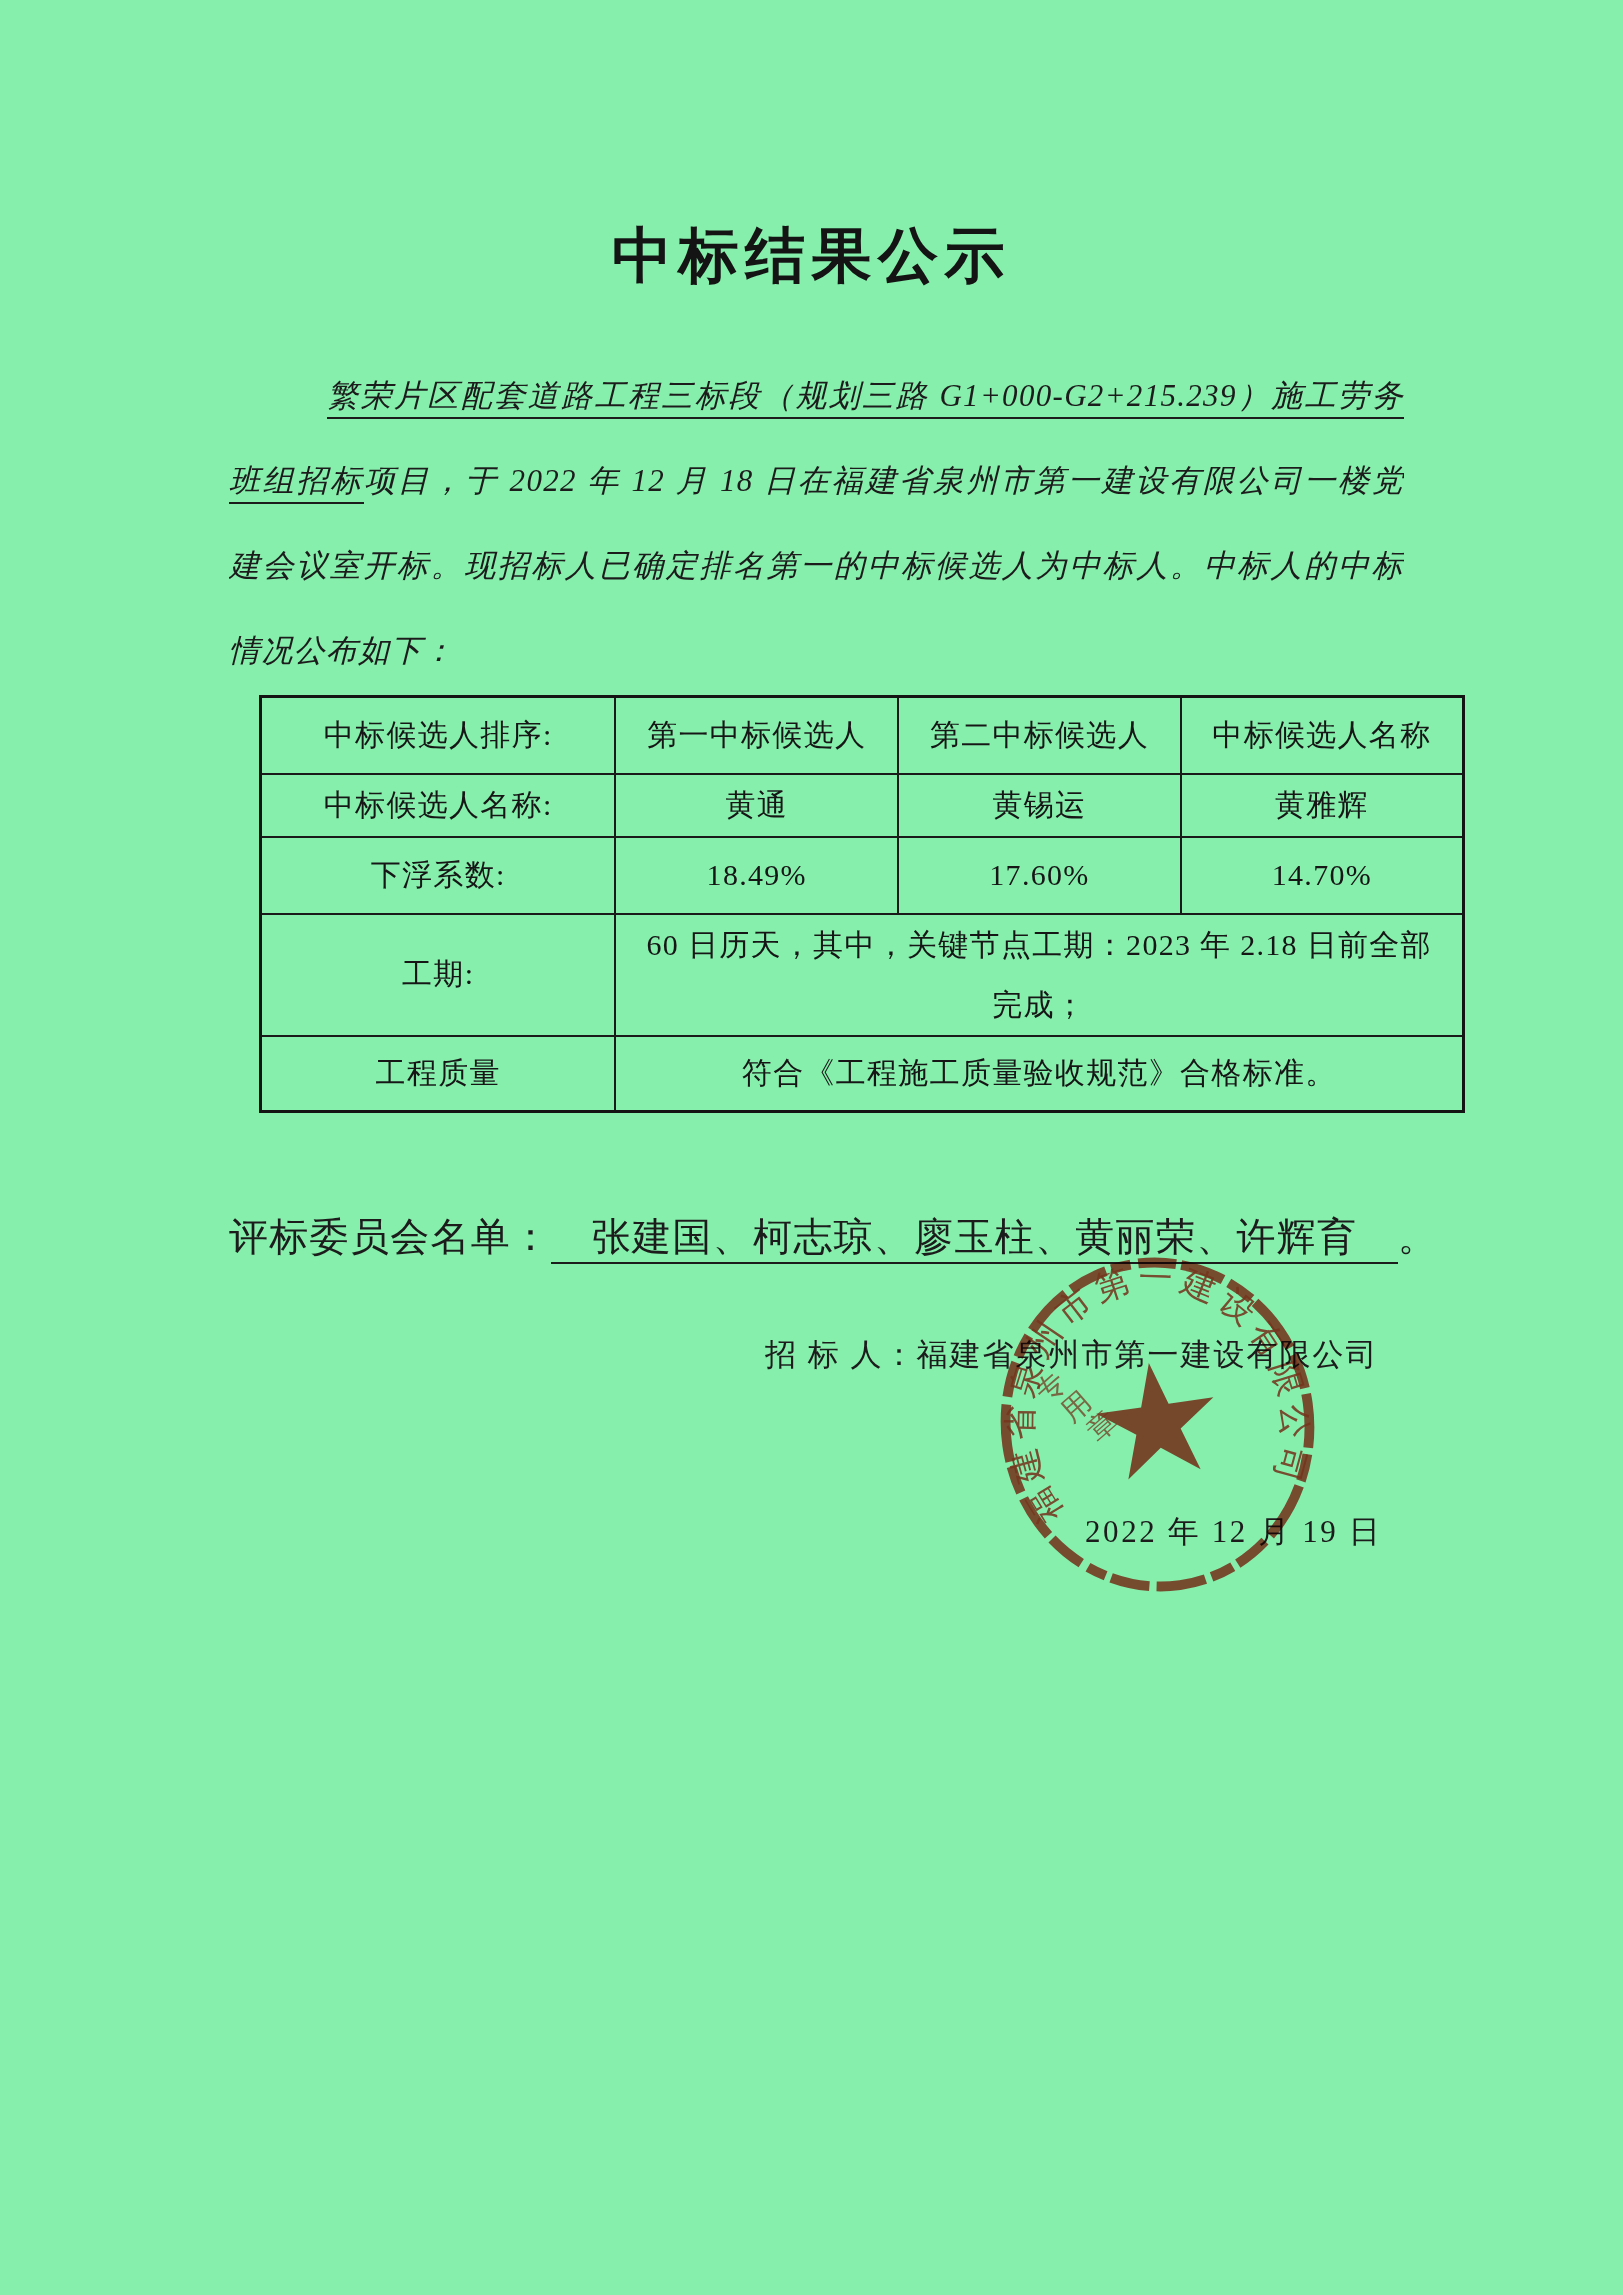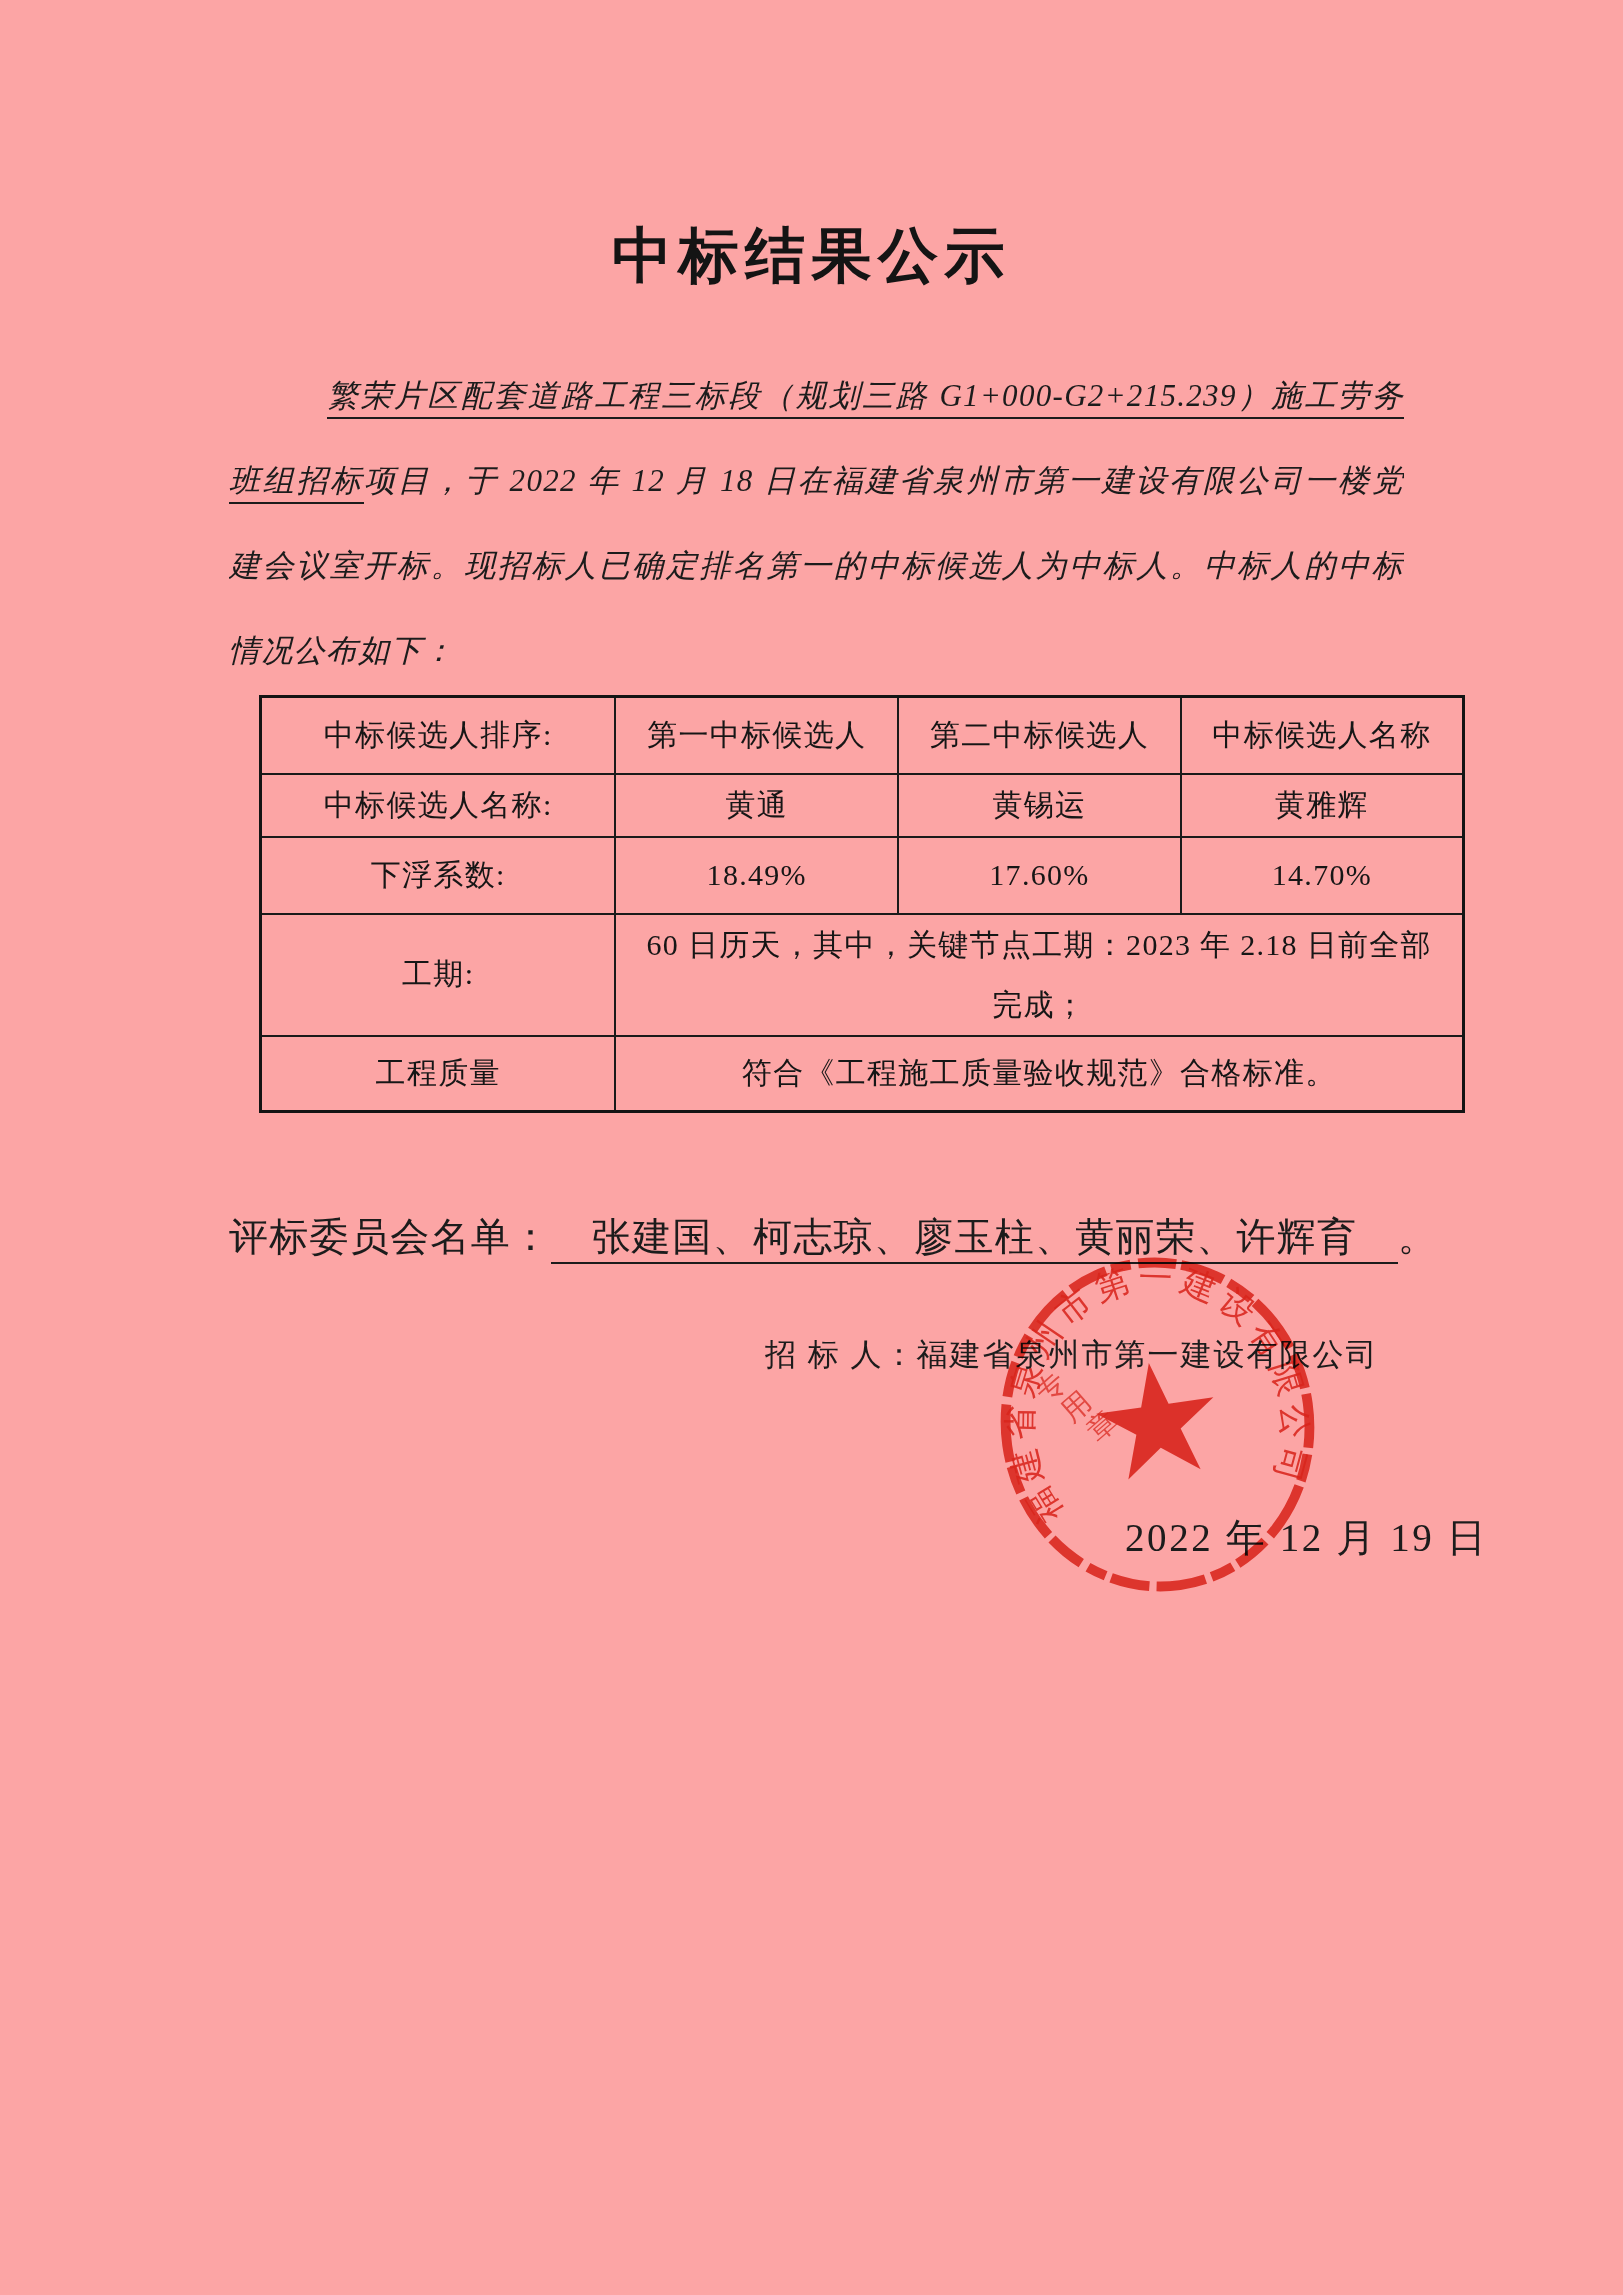--- a/index.html
+++ b/index.html
@@ -4,21 +4,21 @@
 <style>
   html,body{margin:0;padding:0;}
   body{
     width:1623px;height:2295px;
     background:#ffffff;
     font-family:"Liberation Serif","DejaVu Serif",serif;
     color:#1b1b1b;
     position:relative;
     overflow:hidden;
   }
-  .page{position:absolute;inset:0;background:#fca5a5;}
+  .page{position:absolute;inset:0;background:#86efac;}
   .doc-title{
     position:absolute;top:216px;left:0;width:1623px;
     text-align:center;
     font-size:60px;font-weight:700;letter-spacing:6.5px;
     color:#141414;
   }
   .para{
     position:absolute;top:353px;left:229px;width:1175px;
     font-size:31px;letter-spacing:1.3px;line-height:85px;
     color:#1c1c1c;
@@ -47,23 +47,22 @@
     position:absolute;top:1210px;left:229px;width:1244px;
     font-size:39px;letter-spacing:1.3px;color:#1c1c1c;
   }
   .tenderer{
     position:absolute;top:1334px;left:765px;
     font-size:31px;letter-spacing:2px;color:#1c1c1c;
     white-space:nowrap;
   }
   .doc-date{
     position:absolute;top:1511px;left:1085px;
-    font-size:39px;letter-spacing:2.6px;color:#1c1c1c;
+    font-size:31px;letter-spacing:2.6px;color:#1c1c1c;
     white-space:nowrap;
-    margin-left:40px;
   }
   .seal{
     position:absolute;top:1251px;left:994px;
     width:327px;height:347px;
     mix-blend-mode:multiply;
     transform:rotate(-8deg);
   }
   .seal svg{width:100%;height:100%;}
 </style>
 </head>

